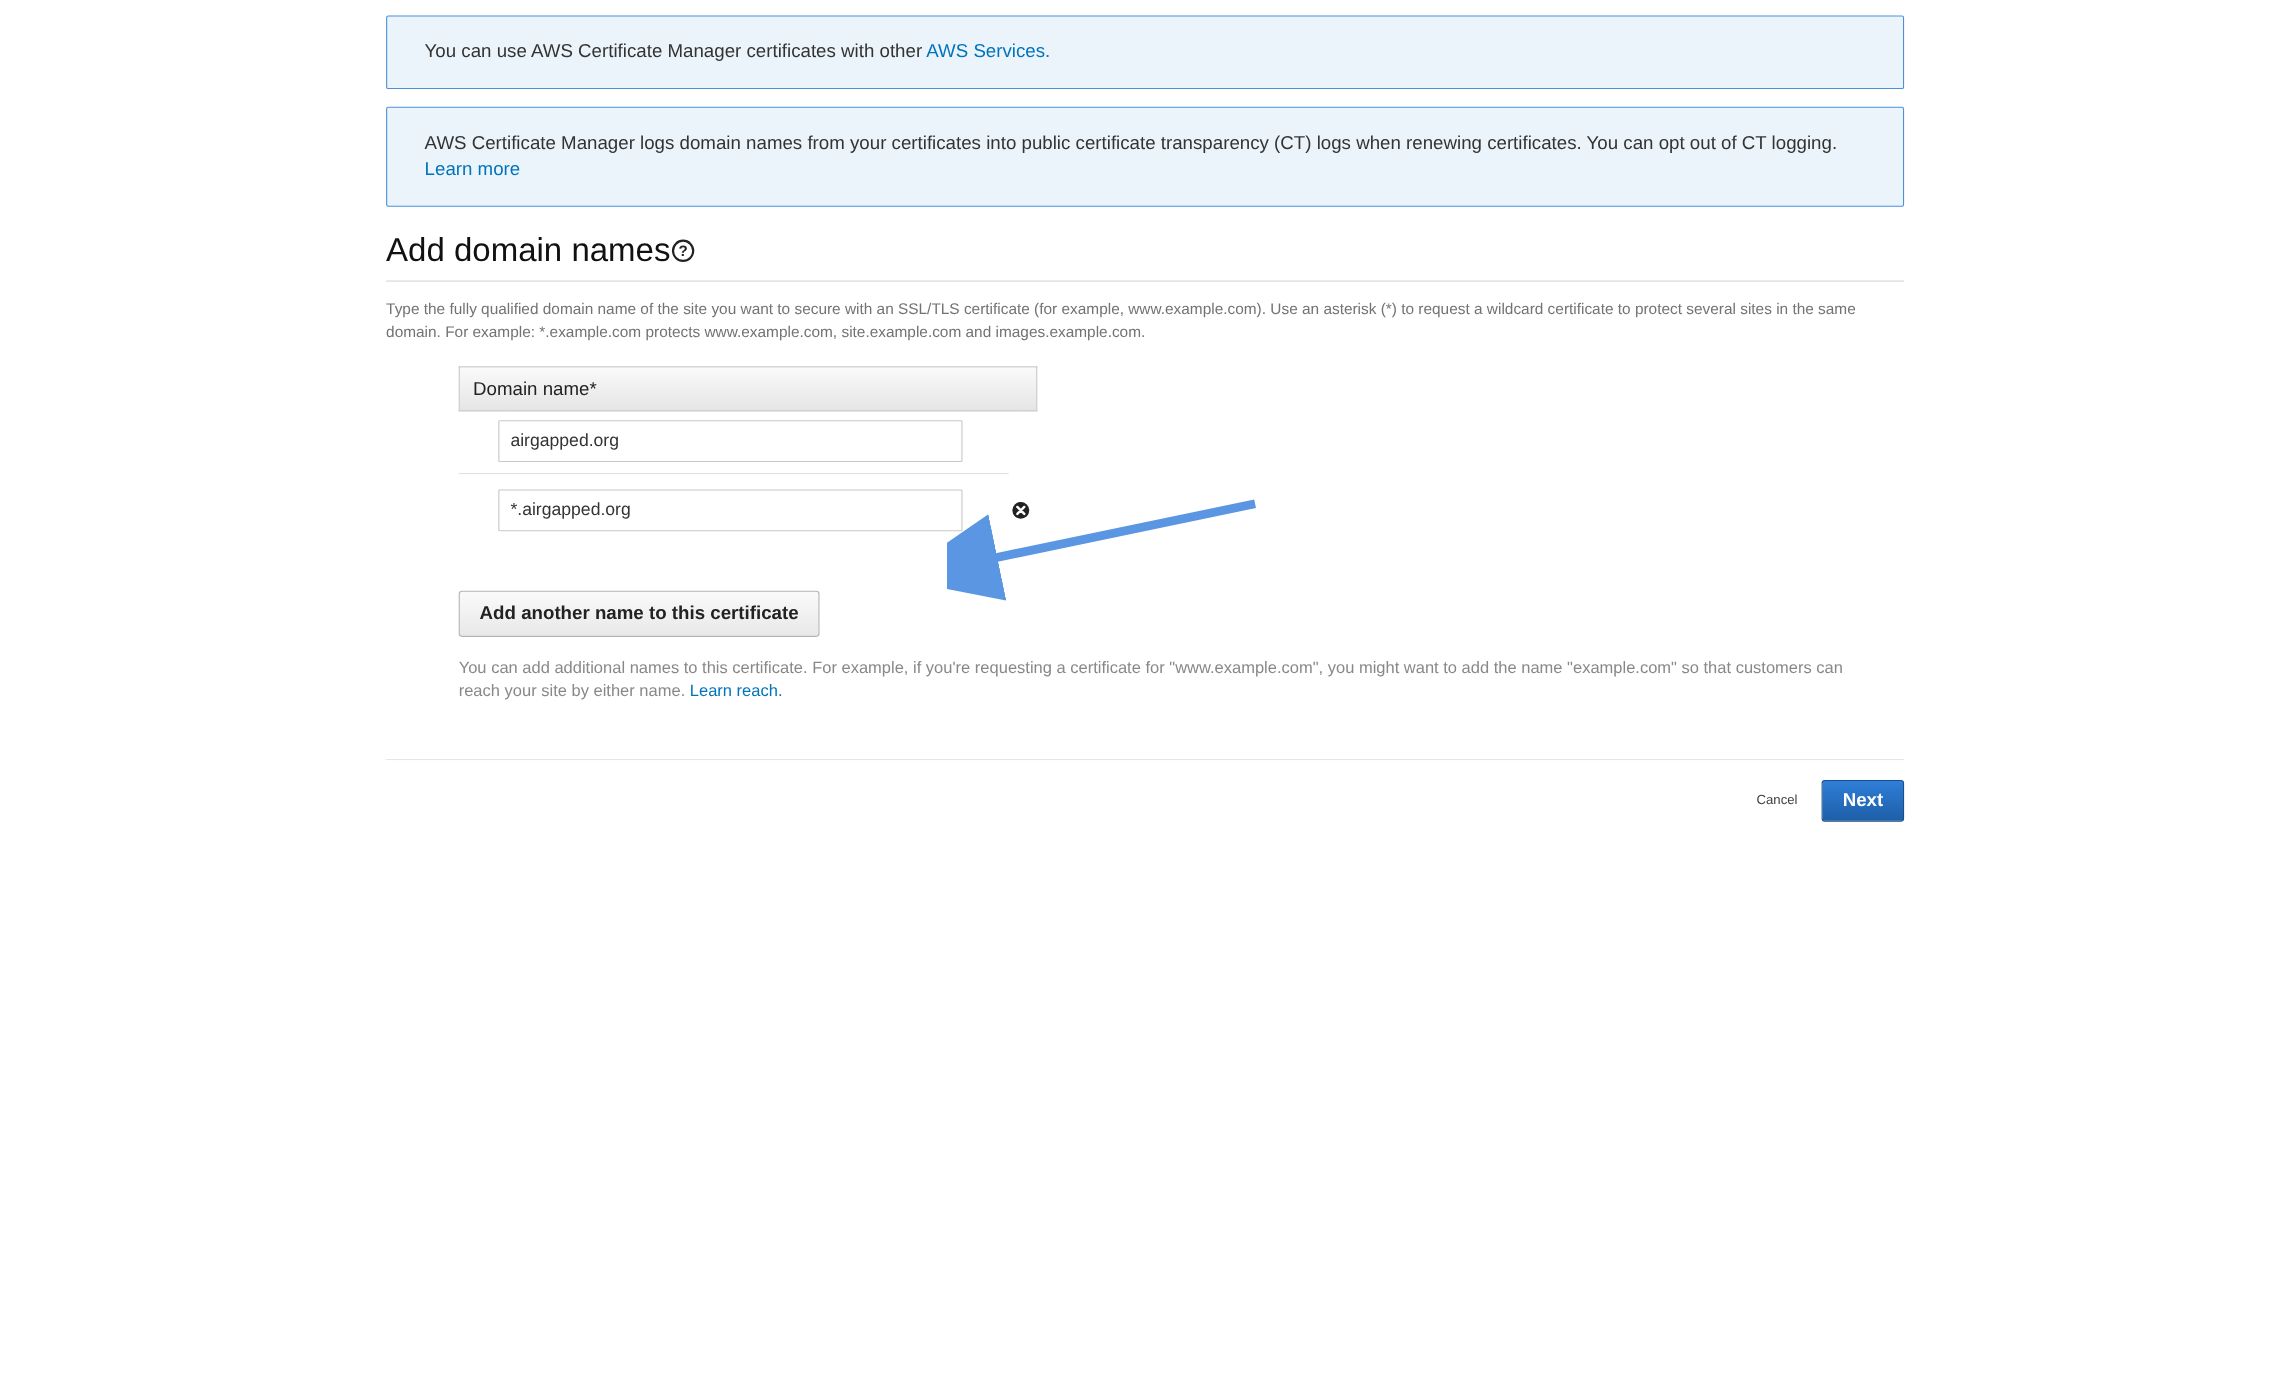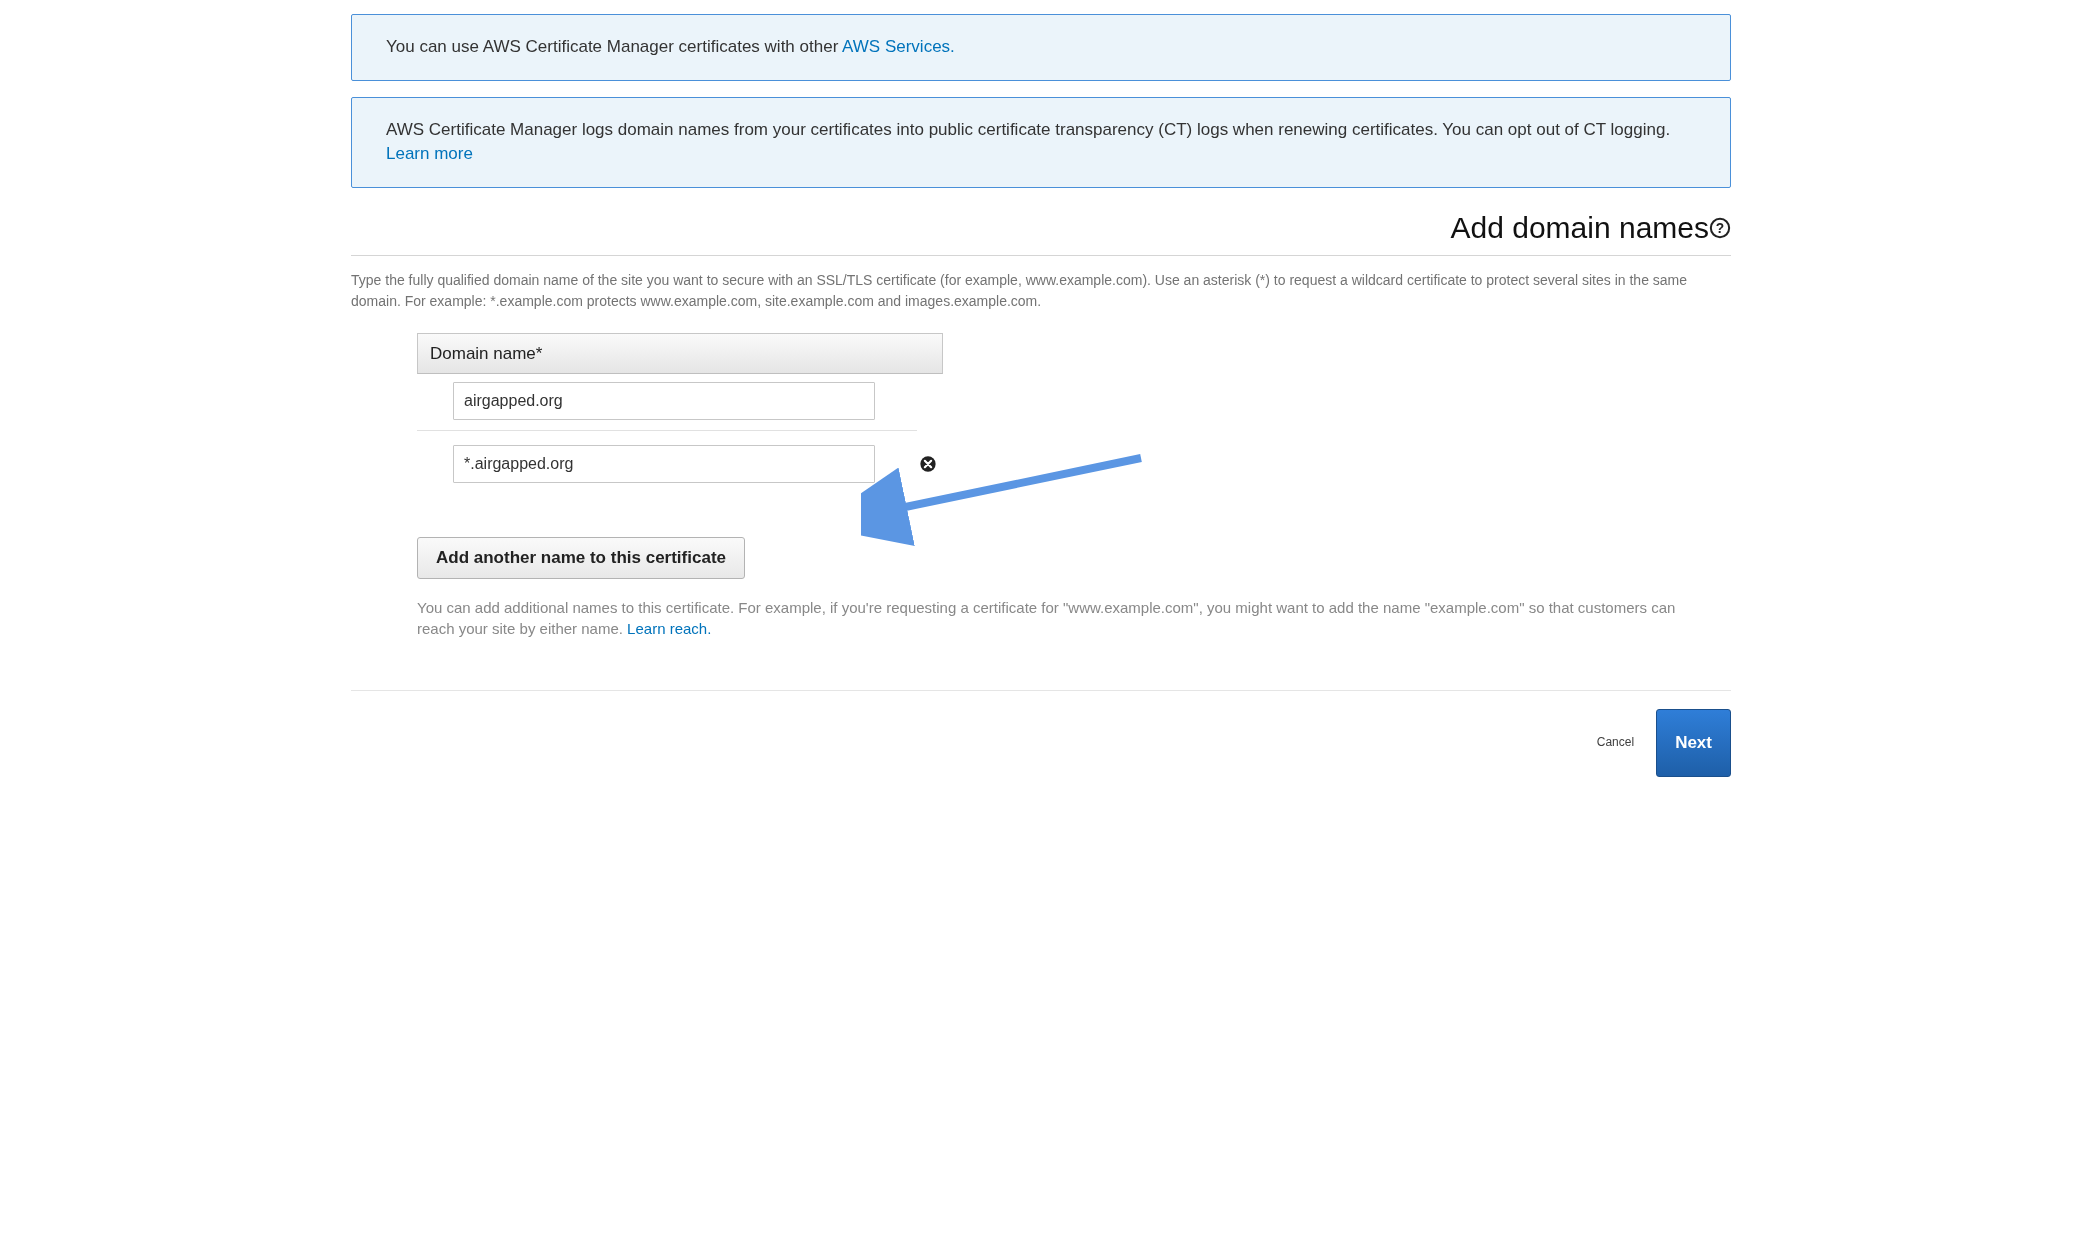--- a/index.html
+++ b/index.html
@@ -2,21 +2,21 @@
 <html><head>
 <meta charset="utf-8">
 <style>
   html,body{margin:0;padding:0;background:#fff;color:#232f3e;
     font-family:"Amazon Ember","Helvetica Neue",Arial,sans-serif;
     font-size:15px;line-height:1.45;}
   .page{width:1380px;margin:0 auto;padding:14px 20px;position:relative;}
   .info-box{border:1px solid #4a90d9;background:#ebf4fa;border-radius:2px;
     padding:20px 34px;margin-bottom:16px;font-size:17px;color:#333;}
   .info-box a{color:#0073bb;text-decoration:none;}
-  .section-title-row{display:flex;align-items:center;justify-content:flex-end;
+  .section-title-row{display:flex;align-items:center;justify-content:flex-start;
     border-bottom:1px solid #d5d5d5;padding-bottom:6px;margin-top:18px;}
   h1{font-size:30px;font-weight:400;margin:0;color:#111;}
   .help-icon{width:22px;height:22px;}
   .help-icon svg{width:22px;height:22px;}
   .desc{font-size:14px;color:#737373;margin:14px 0 22px 0;}
   .form-area{margin-left:66px;}
   .col-header{display:inline-block;width:500px;background:linear-gradient(#fafafa,#e5e5e5);
     border:1px solid #c7c7c7;border-bottom:1px solid #bfbfbf;
     padding:8px 12px 6px 12px;font-size:17px;font-weight:400;color:#222;}
   .req-note{font-size:14px;color:#444;margin:6px 0 6px 2px;}
@@ -29,21 +29,21 @@
   .add-btn{display:inline-block;border:1px solid #b3b3b3;border-radius:3px;
     background:linear-gradient(#fafafa,#e8e8e8);padding:10px 18px;font-size:17px;
     font-weight:700;color:#222;cursor:pointer;margin-top:28px;}
   .hint{font-size:15px;color:#888;margin-top:18px;max-width:1280px;}
   .hint a{color:#0073bb;text-decoration:none;}
   .footer{border-top:1px solid #e5e5e5;margin-top:50px;padding-top:18px;
     display:flex;justify-content:flex-end;align-items:center;gap:22px;}
   .cancel{color:#404040;font-size:12px;cursor:pointer;}
   .next{background:linear-gradient(#2f7ed8,#1e5fa8);border:1px solid #1a4f8c;
     border-radius:3px;color:#fff;font-size:17px;font-weight:700;
-    padding:23px 18px;cursor:pointer;}
+    padding:8px 18px;cursor:pointer;}
   .arrow{position:absolute;left:530px;top:440px;pointer-events:none;}
 </style>
 </head>
 <body>
 
 <div class="page">
 
   <div class="info-box">
     <span>You can use AWS Certificate Manager certificates with other </span>
     <a href="#">AWS Services.</a>

